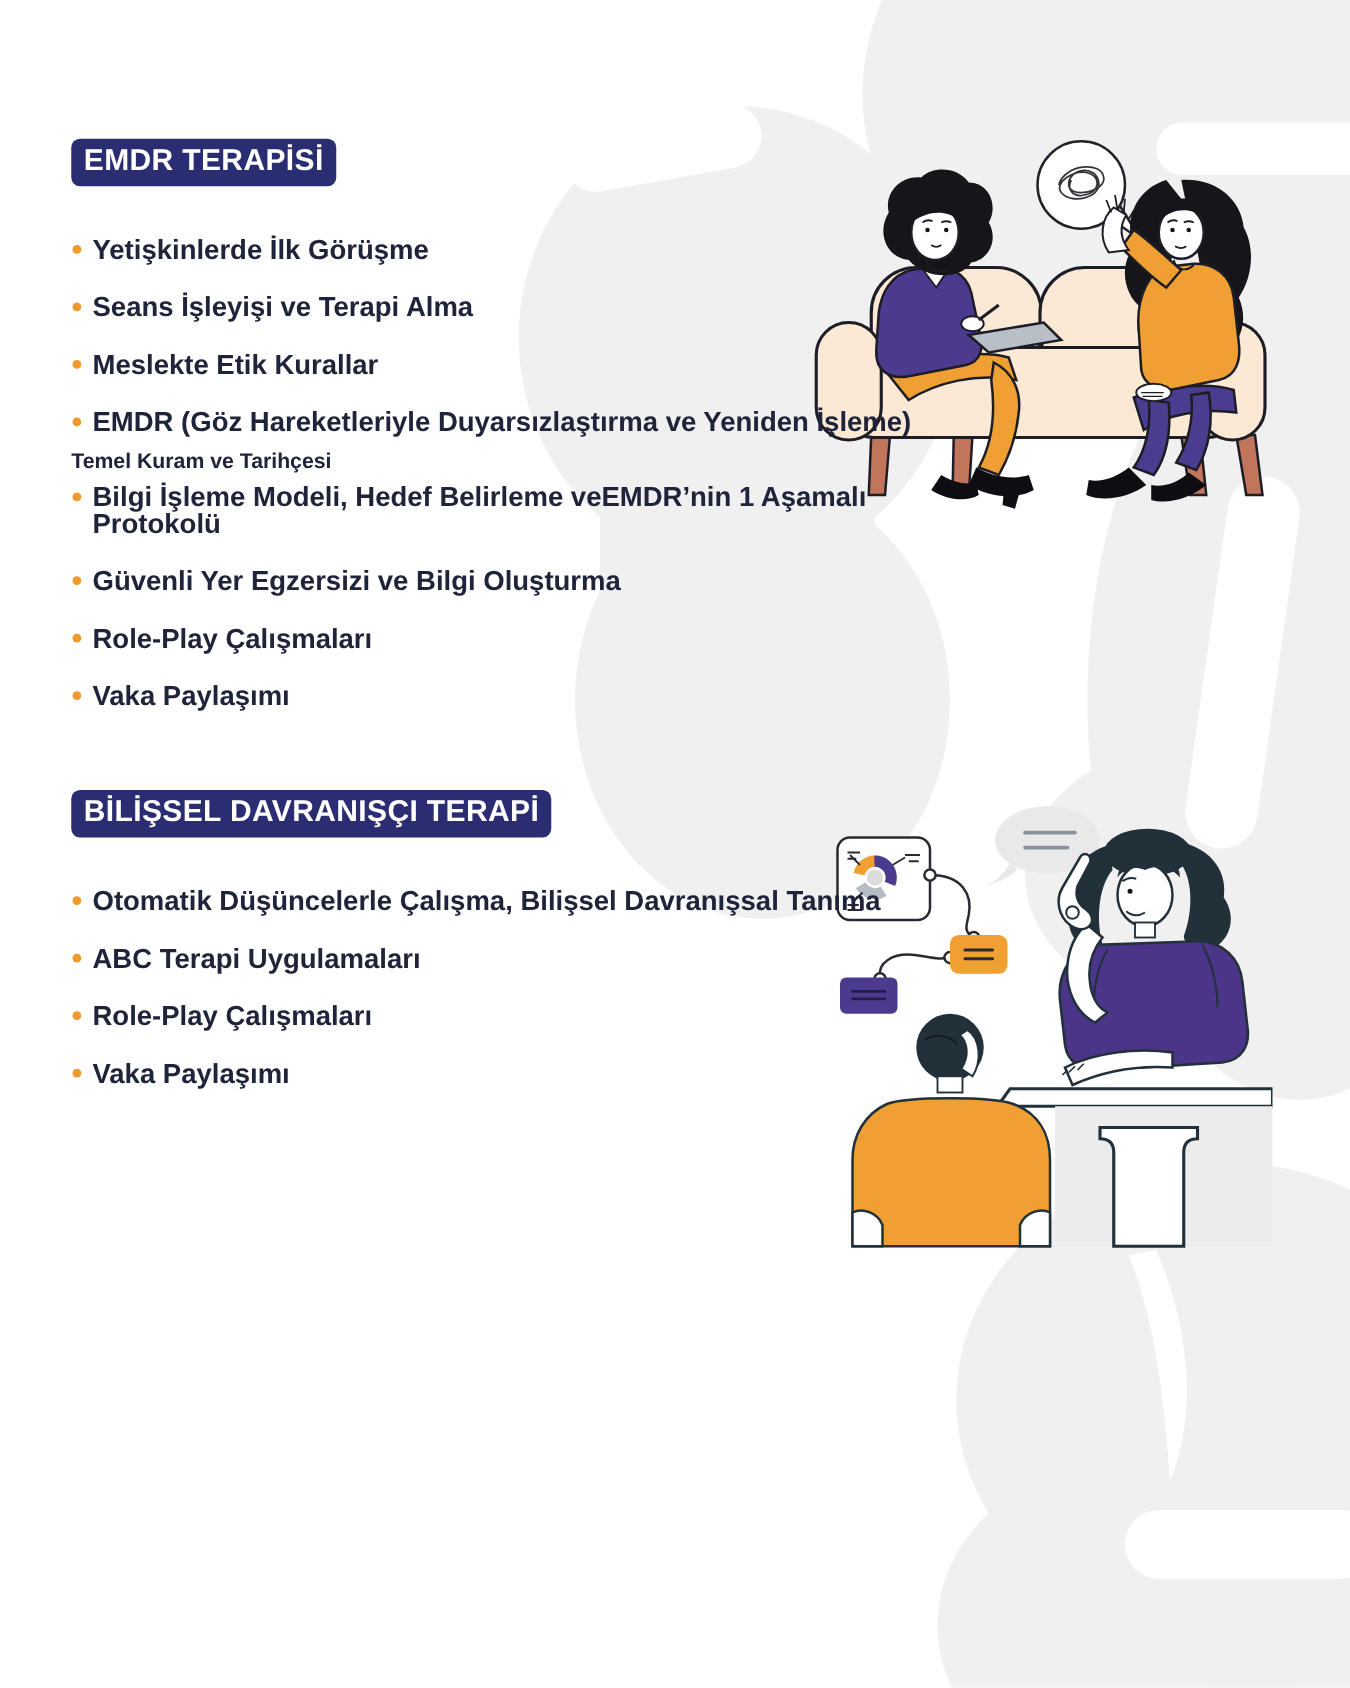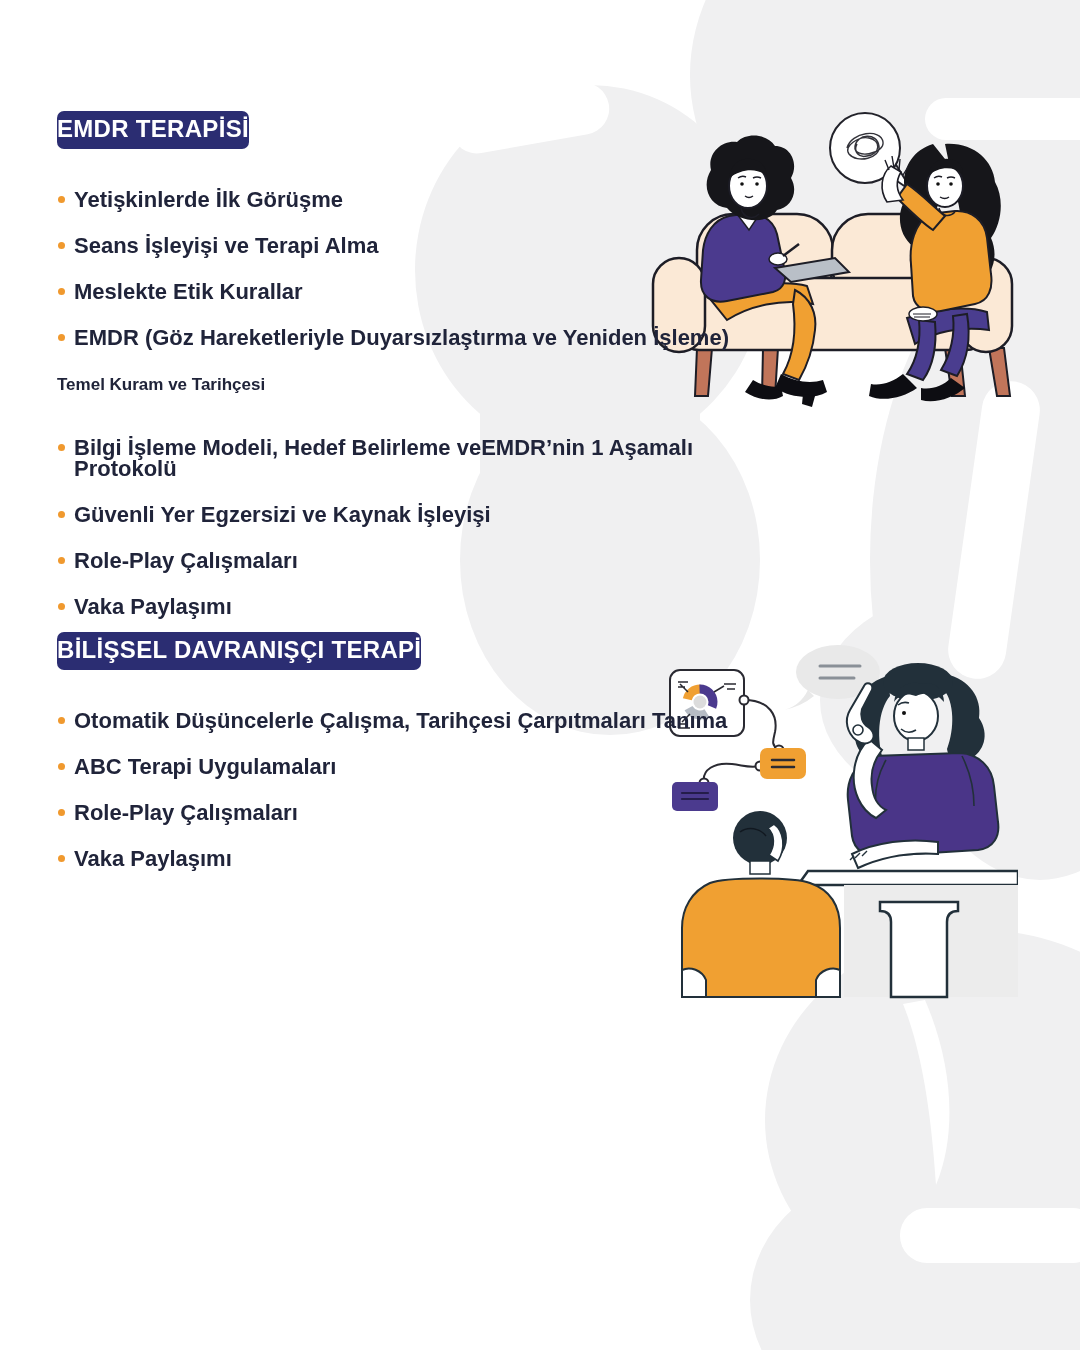--- a/index.html
+++ b/index.html
@@ -21,36 +21,36 @@
     background:#ffffff;
     font-family:"Liberation Sans", sans-serif;
   }
   .bg{position:absolute;left:0;top:0;width:1080px;height:1350px;}
   .section{position:absolute;left:57px;width:680px;}
   .sec1{top:111px;}
   .sec2{top:632px;}
   .sec-header{
     display:inline-block;background:var(--navy);color:#fff;
     font-size:24px;font-weight:bold;letter-spacing:.3px;
-    padding:4px 0 6px;border-radius:7px;
+    padding:4px 10px 6px;border-radius:7px;
   }
   .items{margin-top:40px;}
   .item{
     display:flex;align-items:flex-start;
     color:var(--ink);font-size:22px;font-weight:bold;line-height:21px;
     margin-bottom:25px;
   }
-  .item.tight{margin-bottom:26px;text-align:center;}
+  .item.tight{margin-bottom:10px;text-align:center;}
   .dot{
     width:7px;height:7px;border-radius:50%;background:var(--orange);
     margin:7px 9px 0 1px;flex:none;
   }
   .cont{
     color:var(--ink);font-size:17px;font-weight:bold;line-height:21px;
-    margin:0 0 42px 0;
+    margin:0 0 8px 0;
   }
   .illus{position:absolute;}
   .illus1{left:645px;top:108px;width:375px;height:300px;}
   .illus2{left:648px;top:640px;width:370px;height:360px;}
   svg{display:block;}
 </style>
 </head>
 <body>
 
 <svg class="bg" viewBox="0 0 1080 1350" aria-hidden="true">
@@ -261,39 +261,39 @@
         <span class="dot"></span>
         <span>EMDR (Göz Hareketleriyle Duyarsızlaştırma ve Yeniden İşleme)</span>
       </div>
     <div class="cont">Temel Kuram ve Tarihçesi</div>
     <div class="item">
         <span class="dot"></span>
         <span>Bilgi İşleme Modeli, Hedef Belirleme veEMDR’nin 1 Aşamalı Protokolü</span>
       </div>
     <div class="item">
         <span class="dot"></span>
-        <span>Güvenli Yer Egzersizi ve Kaynak İşleyişi</span>
+        <span>Güvenli Yer Egzersizi ve Bilgi Oluşturma</span>
       </div>
     <div class="item">
         <span class="dot"></span>
         <span>Role-Play Çalışmaları</span>
       </div>
     <div class="item">
         <span class="dot"></span>
         <span>Vaka Paylaşımı</span>
       </div>
   </div>
 </div>
 
 <div class="section sec2">
   <div class="sec-header">BİLİŞSEL DAVRANIŞÇI TERAPİ</div>
   <div class="items">
     <div class="item">
         <span class="dot"></span>
-        <span>Otomatik Düşüncelerle Çalışma, Tarihçesi Çarpıtmaları Tanıma</span>
+        <span>Otomatik Düşüncelerle Çalışma, Bilişsel Davranışsal Tanıma</span>
       </div>
     <div class="item">
         <span class="dot"></span>
         <span>ABC Terapi Uygulamaları</span>
       </div>
     <div class="item">
         <span class="dot"></span>
         <span>Role-Play Çalışmaları</span>
       </div>
     <div class="item">

